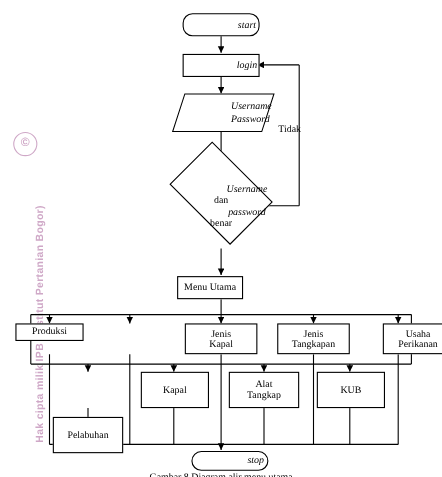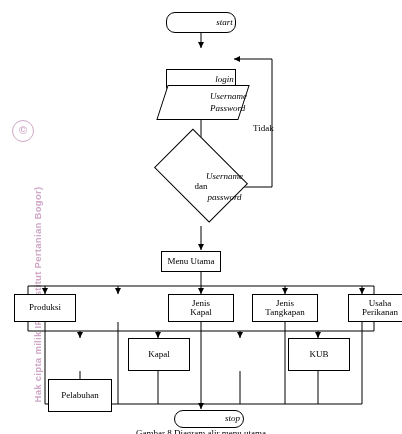--- a/index.html
+++ b/index.html
@@ -182,44 +182,45 @@
       <line x1="318" y1="371" x2="318" y2="404"></line>
 
       <line x1="45" y1="404" x2="362" y2="404"></line>
 
       <line x1="201" y1="404" x2="201" y2="409" marker-end="url(#arr)"></line>
     </g>
   </svg>
 
   <div class="node rounded italic" style="left:166px;top:12px;width:70px;height:21px;">start</div>
 
-  <div class="node italic" style="left:166px;top:49px;width:70px;height:21px;margin-top:20px;">login</div>
+  <div class="node italic" style="left:166px;top:49px;width:70px;height:21px;">login</div>
 
   <div class="node io" style="left:162px;top:85px;width:82px;height:35px;">
     <div class="skew"></div>
     <div class="iotext">
       <div class="italic">Username</div>
       <div class="italic">Password</div>
     </div>
   </div>
 
   <div class="diamond" style="left:146px;top:148px;width:110px;height:78px;">
     <div class="shape"></div>
     <div class="dtext">
       <div class="italic">Username</div>
       <div>dan</div>
       <div class="italic">password</div>
-    </div>
-  </div>
-
-  <div class="label" style="left:253px;top:112px;margin-top:11px;">Tidak</div>
+      <div>benar</div>
+    </div>
+  </div>
+
+  <div class="label" style="left:253px;top:112px;">Tidak</div>
 
   <div class="node" style="left:161px;top:251px;width:60px;height:21px;">Menu Utama</div>
 
-  <div class="node" style="left:14px;top:294px;width:62px;height:28px;">Produksi</div>
+  <div class="node" style="left:14px;top:294px;width:62px;height:16px;">Produksi</div>
 
 
   <div class="node" style="left:168px;top:294px;width:66px;height:28px;">
     <div>
       <div>Jenis</div>
       <div>Kapal</div>
     </div>
   </div>
 
   <div class="node" style="left:252px;top:294px;width:66px;height:28px;">
@@ -233,20 +234,26 @@
     <div>
       <div>Usaha</div>
       <div>Perikanan</div>
     </div>
   </div>
 
   <div class="node" style="left:48px;top:338px;width:64px;height:33px;margin-top:41px;">Pelabuhan</div>
 
   <div class="node" style="left:128px;top:338px;width:62px;height:33px;">Kapal</div>
 
+  <div class="node" style="left:208px;top:338px;width:64px;height:33px;">
+    <div>
+      <div>Alat</div>
+      <div>Tangkap</div>
+    </div>
+  </div>
 
   <div class="node" style="left:288px;top:338px;width:62px;height:33px;">KUB</div>
 
   <div class="node rounded italic" style="left:174px;top:410px;width:70px;height:18px;">stop</div>
 
   <div class="caption" style="top:428px;">Gambar 8 Diagram alir menu utama</div>
 
 </div>
 
 </body></html>

